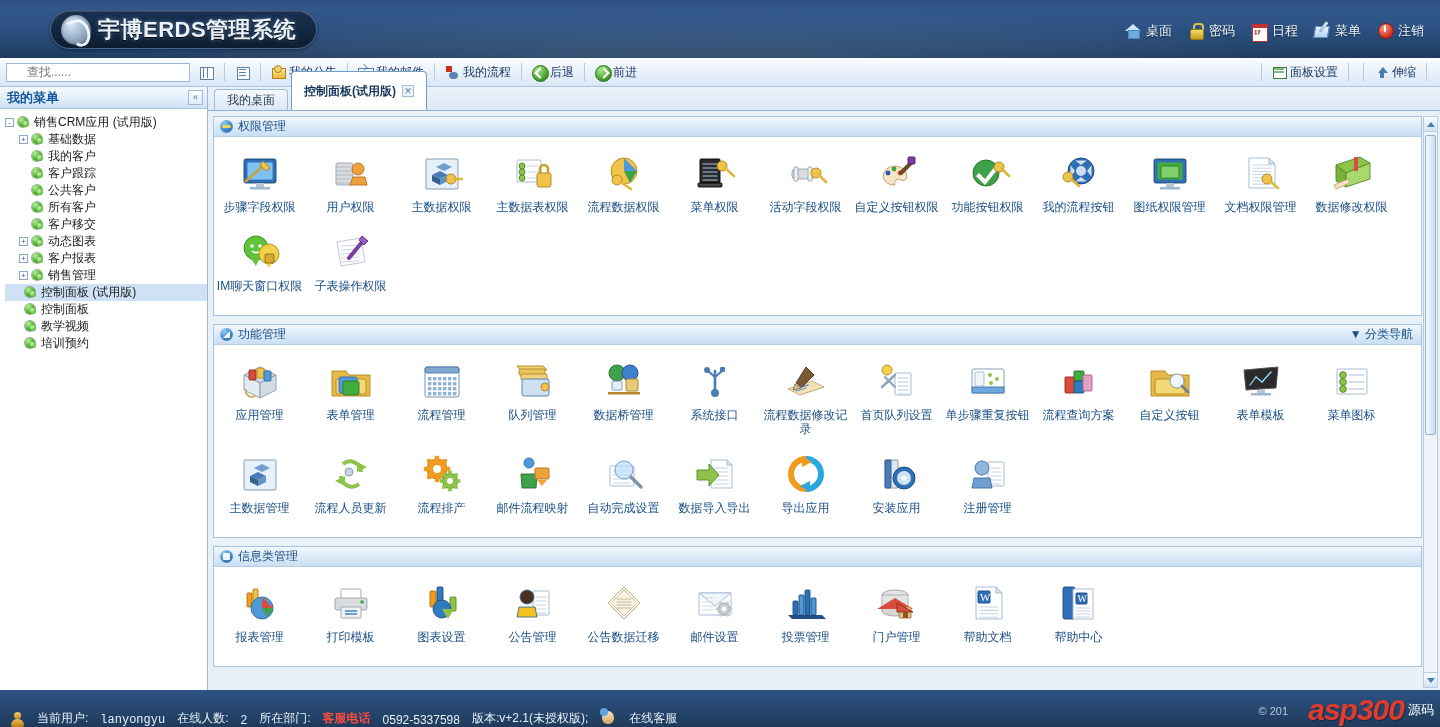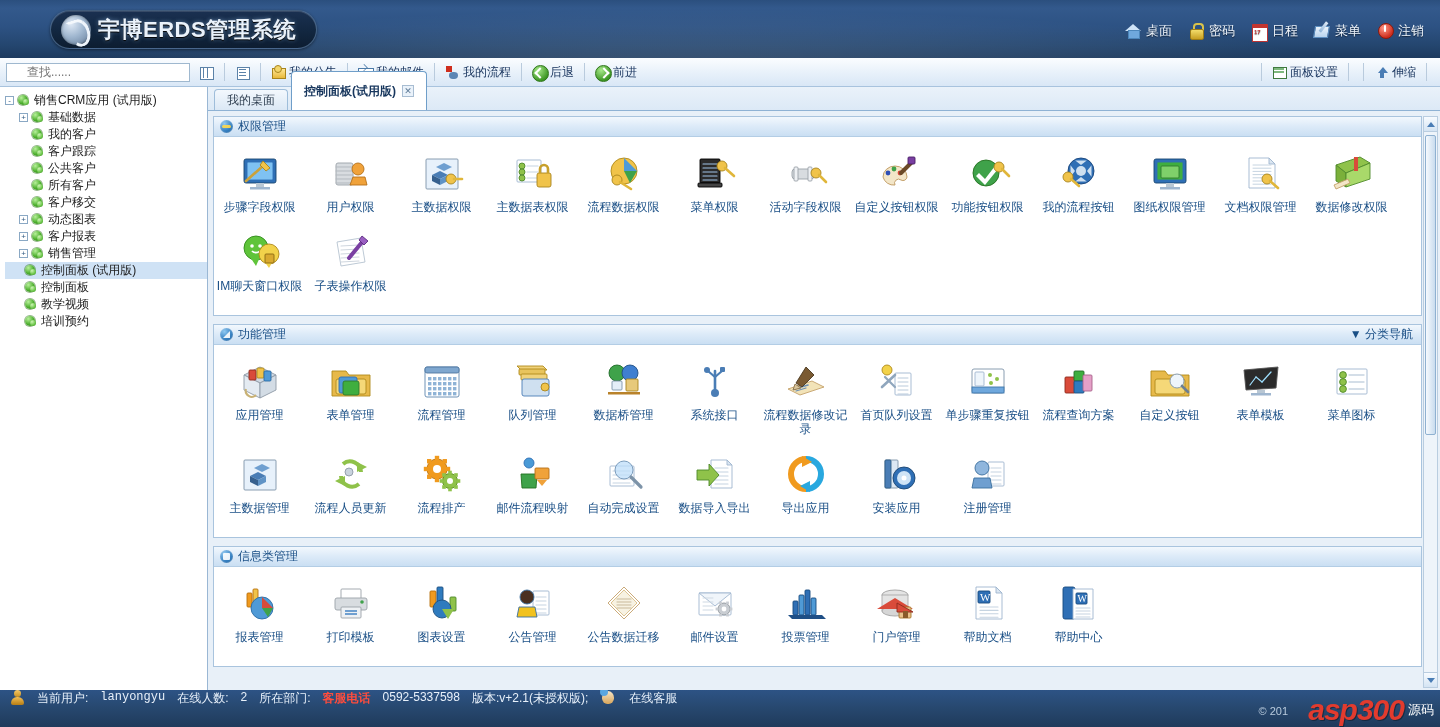--- a/index.html
+++ b/index.html
@@ -230,21 +230,21 @@
     display: flex; align-items: center; justify-content: center;
   }
   .vscroll .arrow.down { top: auto; bottom: 0; border-bottom: none; border-top: 1px solid #b9cde0; }
   .tri-up { width:0;height:0;border-left:4px solid transparent;border-right:4px solid transparent;border-bottom:5px solid #4a7db5;}
   .tri-dn { width:0;height:0;border-left:4px solid transparent;border-right:4px solid transparent;border-top:5px solid #4a7db5;}
 
   
   .statusbar {
     position: absolute; left: 0; bottom: 0; width: 1440px; height: 37px;
     background: linear-gradient(180deg,#2d5385 0%,#27486f 48%,#1f3a5b 100%);
-    display: flex; align-items: flex-start; gap: 12px; padding: 0 10px;
+    display: flex; align-items: flex-end; gap: 12px; padding: 0 10px;
     color: #e7f0fa; font-size: 12px; overflow: hidden;
   }
   .sb-user-ico { width: 15px; height: 15px; position: relative; flex: 0 0 auto; }
   .sb-user-ico:before{content:"";position:absolute;left:4px;top:0;width:7px;height:7px;border-radius:50%;
     background:linear-gradient(180deg,#f6c96a,#c9901f);}
   .sb-user-ico:after{content:"";position:absolute;left:1px;top:7px;width:13px;height:8px;border-radius:6px 6px 2px 2px;
     background:linear-gradient(180deg,#f3bf55,#b67d14);}
   .st-red { color: #ff4d3d; font-weight: bold; }
   .qq-ico { width: 17px; height: 17px; position: relative; flex: 0 0 auto; }
   .qq-ico:before{content:"";position:absolute;left:2px;top:1px;width:12px;height:13px;border-radius:50% 50% 45% 45%;
@@ -341,20 +341,24 @@
       <span class="tb-sep"></span>
       <div class="tb-btn">
         <span class="tb-ico ico-updown"></span>
         <span>伸缩</span>
       </div>
       <span class="tb-sep"></span>
     </div>
   </div>
 
   <div class="sidebar">
+    <div class="sb-head">
+      <span class="sb-title">我的菜单</span>
+      <span class="sb-collapse">«</span>
+    </div>
     <div class="tree" id="tree-root">
         <div class="tnode">
           <span class="indent" style="width: 0px;"></span>
           <span class="exp">-</span>
           <span class="leafdot"></span>
           <span class="tlabel">销售CRM应用 (试用版)</span>
         </div>
         <div class="tnode">
           <span class="indent" style="width: 14px;"></span>
           <span class="exp">+</span>

